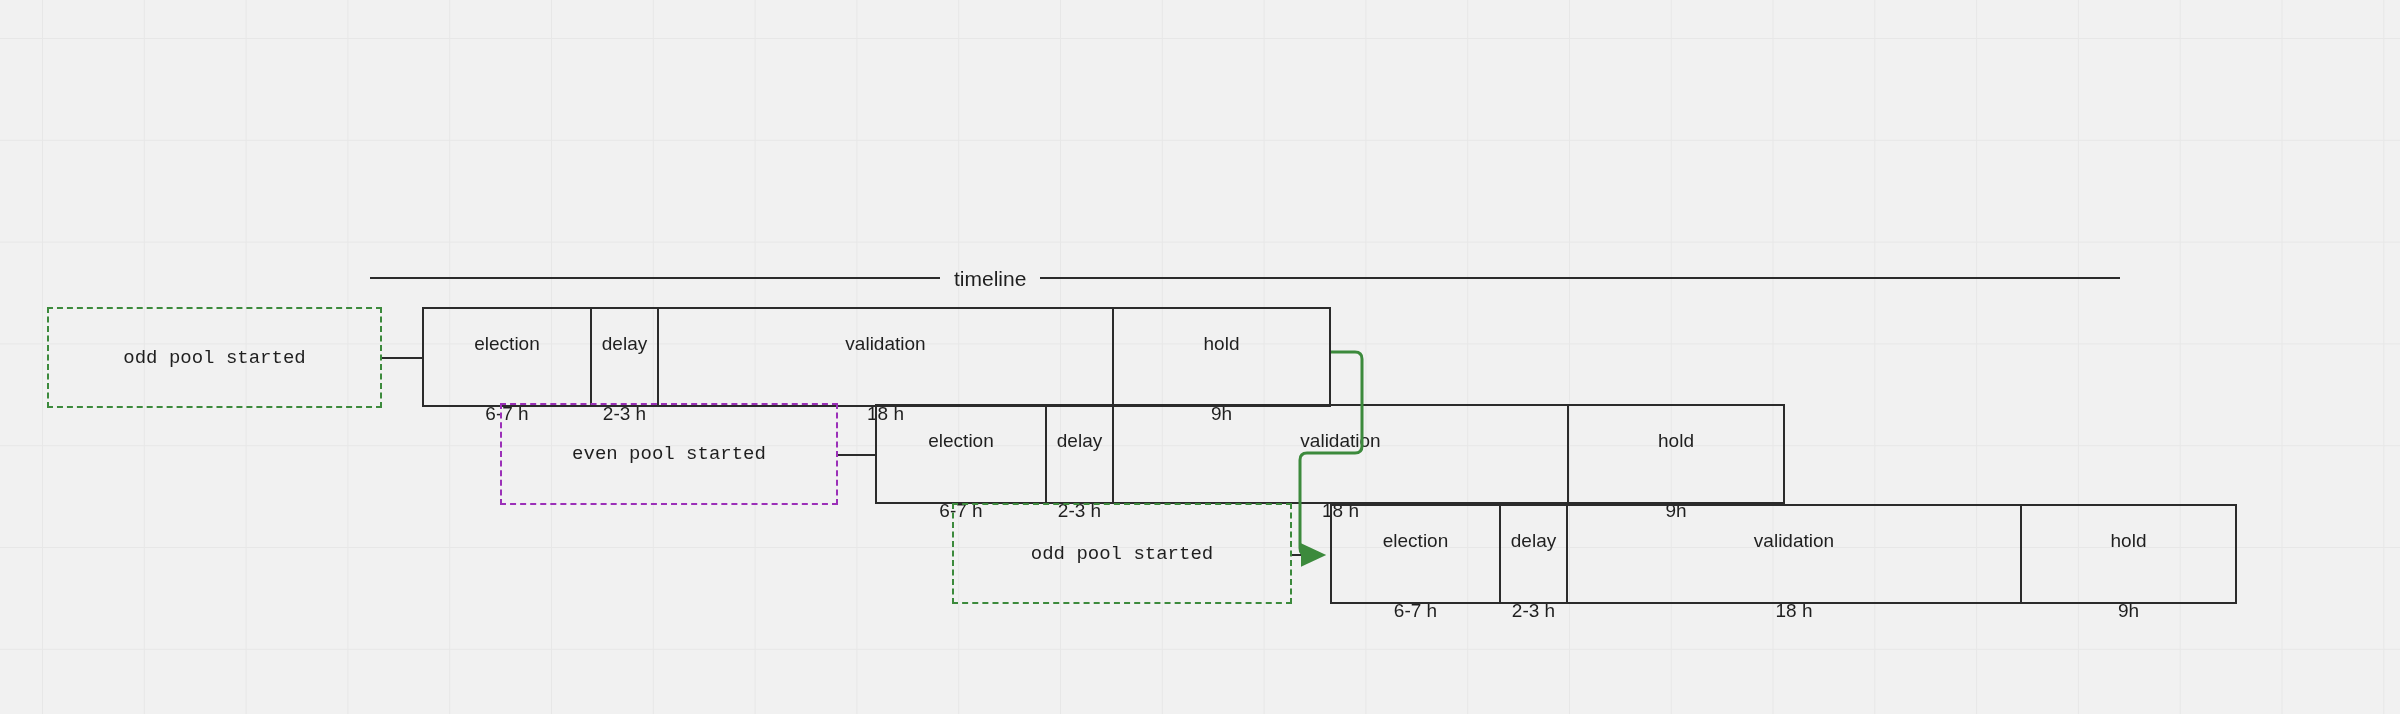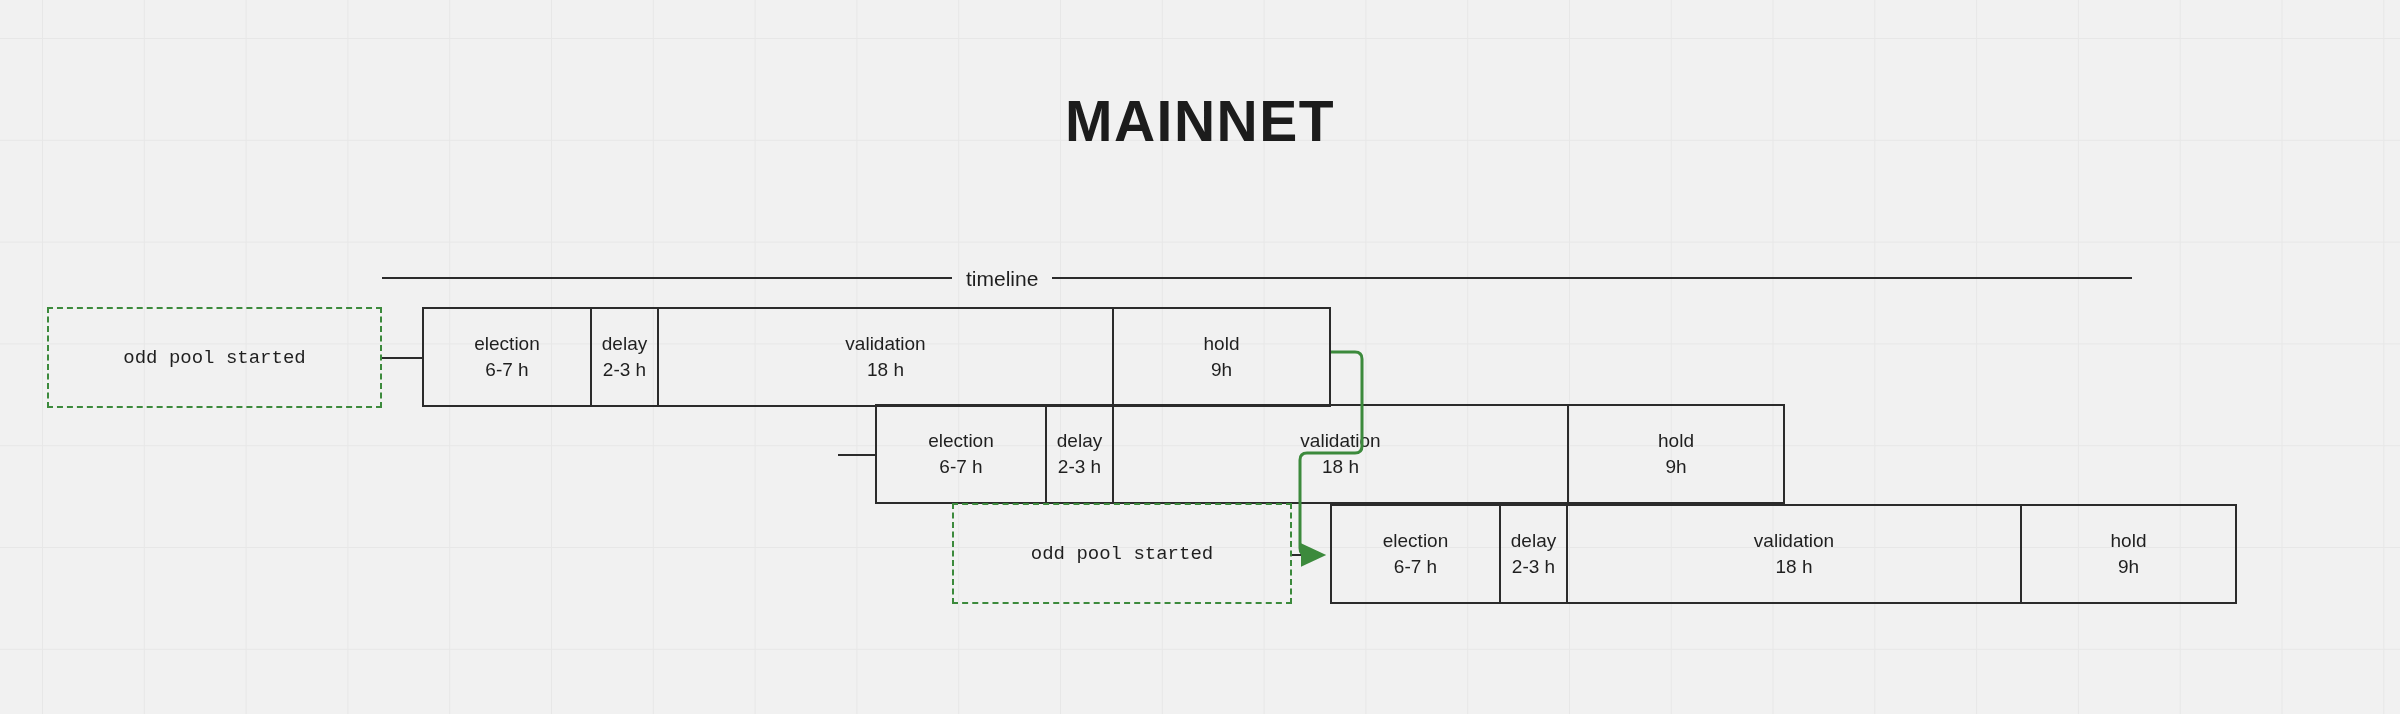--- a/index.html
+++ b/index.html
@@ -39,21 +39,21 @@
     text-align: center;
     font-size: 57px;
     font-weight: 700;
     letter-spacing: 1.5px;
     color: #1c1c1c;
   }
 
   
   .timeline-axis {
     position: absolute;
-    left: 382px;
+    left: 370px;
     top: 268px;
     width: 1750px;
     height: 20px;
     display: flex;
     align-items: center;
   }
   .timeline-rule {
     flex: 0 0 auto;
     height: 2px;
     background: #2b2b2b;
@@ -76,21 +76,21 @@
     background: transparent;
     display: flex;
     flex-direction: column;
     align-items: center;
     justify-content: center;
     line-height: 1.35;
     font-size: 19px;
     color: #1f1f1f;
   }
   .phase .p-name,
-  .phase .p-dur { display: block; white-space: nowrap; }
+  .phase .p-dur { display: block; white-space: nowrap; margin-top: 44px; }
 
   
   .note {
     position: absolute;
     display: flex;
     align-items: center;
     justify-content: center;
     font-size: 19px;
     color: #1f1f1f;
     background: transparent;
@@ -113,21 +113,20 @@
     width: 2400px;
     height: 714px;
     pointer-events: none;
   }
 </style>
 </head>
 <body>
 
 <div id="canvas">
 
-  <div class="title">MAINNET</div>
 
   <div class="timeline-axis">
     <div class="timeline-rule left"></div>
     <div class="timeline-label">timeline</div>
     <div class="timeline-rule right"></div>
   </div>
 
   <div class="phase" style="left:422px; top:307px; width:170px; height:100px;">
     <span class="p-name">election</span>
     <span class="p-dur">6-7 h</span>
@@ -177,20 +176,23 @@
   <div class="phase" style="left:2020px; top:504px; width:217px; height:100px;">
     <span class="p-name">hold</span>
     <span class="p-dur">9h</span>
   </div>
 
   <div class="note green" style="left:47px; top:307px; width:335px; height:101px;">
     <span>odd pool started</span>
   </div>
   <div class="stub" style="left:382px; top:357px; width:42px;"></div>
 
+  <div class="note purple" style="left:500px; top:403px; width:338px; height:102px;">
+    <span>even pool started</span>
+  </div>
   <div class="stub" style="left:838px; top:454px; width:39px;"></div>
 
   <div class="note green" style="left:952px; top:503px; width:340px; height:101px;">
     <span>odd pool started</span>
   </div>
   <div class="stub" style="left:1292px; top:554px; width:30px;"></div>
 
   <svg id="arrow-layer" viewBox="0 0 2400 714" xmlns="http://www.w3.org/2000/svg">
     <defs>
       <marker id="green-arrowhead" markerWidth="9" markerHeight="9" refX="7" refY="4.5" orient="auto" markerUnits="strokeWidth">

